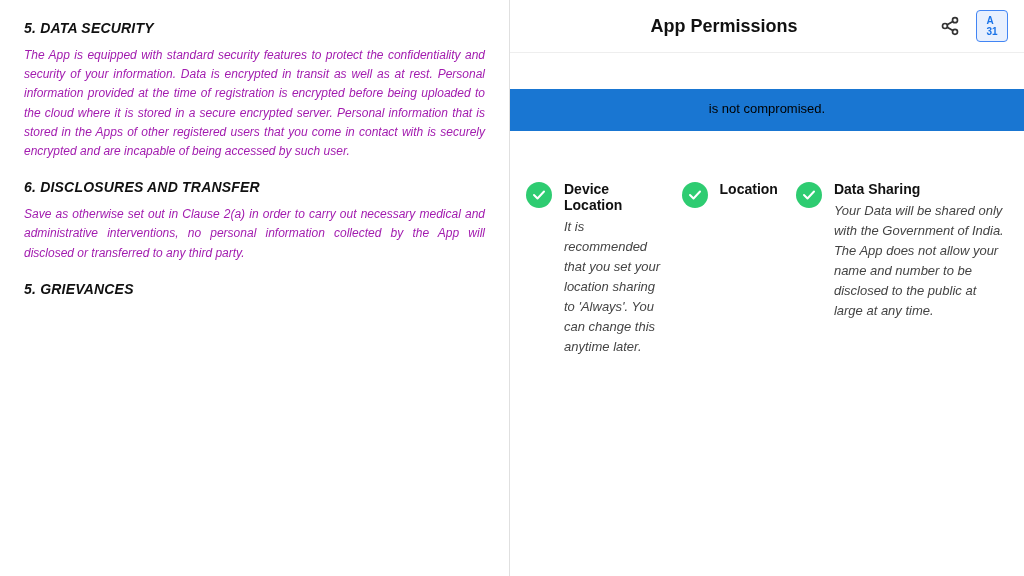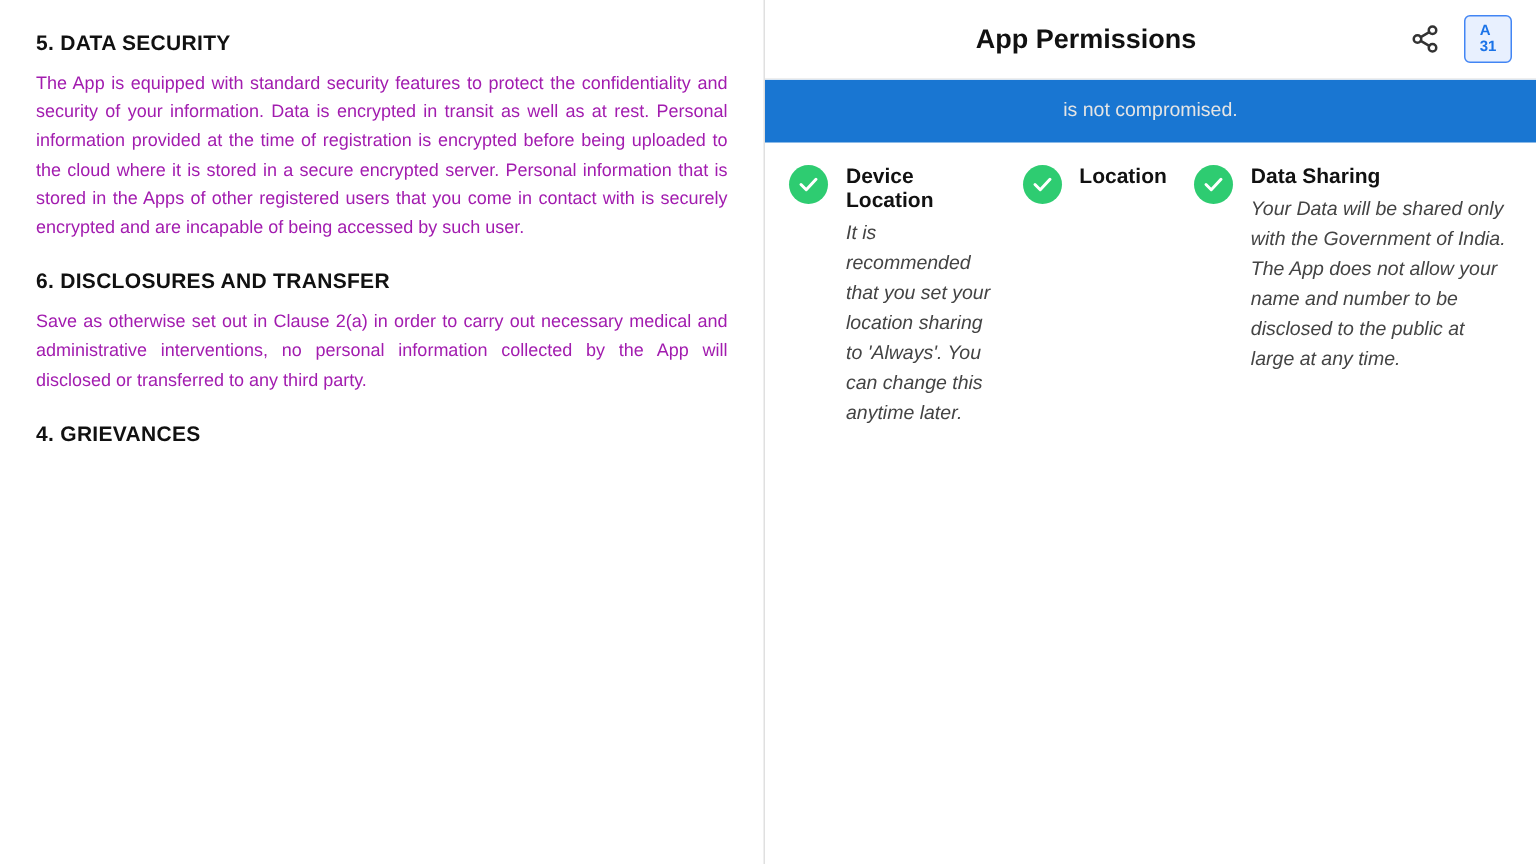--- a/index.html
+++ b/index.html
@@ -15,28 +15,30 @@
       background: #fff;
       overflow: hidden;
     }
     .left-panel {
       width: 510px;
       height: 576px;
       padding: 20px 24px;
       background: #fff;
       overflow: hidden;
       border-right: 1px solid #e0e0e0;
+      font-style: italic;
     }
     .right-panel {
       width: 514px;
       height: 576px;
       background: #fff;
       overflow: hidden;
       display: flex;
       flex-direction: column;
+      gap: 36px;
     }
     
     .section-title {
       font-family: Arial, sans-serif;
       font-weight: bold;
       font-size: 14px;
       color: #111;
       margin-bottom: 10px;
       letter-spacing: 0.2px;
     }
@@ -77,21 +79,21 @@
       height: 32px;
       display: flex;
       align-items: center;
       justify-content: center;
       cursor: pointer;
       font-size: 16px;
       color: #333;
     }
     .blue-banner {
       background: #1976d2;
-      color: #e5e5e5;
+      color: #000000;
       font-family: Arial, sans-serif;
       font-size: 13px;
       padding: 10px 16px 12px 16px;
       text-align: center;
       line-height: 1.5;
     }
     .permissions-list {
       padding: 14px 16px;
       display: flex;
       flex-direction: row;
@@ -157,21 +159,21 @@
 </head>
 <body>
 
 <div class="left-panel">
   <div class="section-title">5. DATA SECURITY</div>
   <div class="section-body">The App is equipped with standard security features to protect the confidentiality and security of your information. Data is encrypted in transit as well as at rest. Personal information provided at the time of registration is encrypted before being uploaded to the cloud where it is stored in a secure encrypted server. Personal information that is stored in the Apps of other registered users that you come in contact with is securely encrypted and are incapable of being accessed by such user.</div>
 
   <div class="section-title">6. DISCLOSURES AND TRANSFER</div>
   <div class="section-body">Save as otherwise set out in Clause 2(a) in order to carry out necessary medical and administrative interventions, no personal information collected by the App will disclosed or transferred to any third party.</div>
 
-  <div class="section-title">4. GRIEVANCES</div>
+  <div class="section-title">5. GRIEVANCES</div>
 </div>
 
 <div class="right-panel">
 
   <div class="app-permissions-header">
     <div class="header-title">App Permissions</div>
     <div class="header-icons">
 
       <div class="icon-btn">
         <svg class="share-icon-svg" viewBox="0 0 24 24" fill="none" stroke="#333" stroke-width="2" stroke-linecap="round" stroke-linejoin="round">

